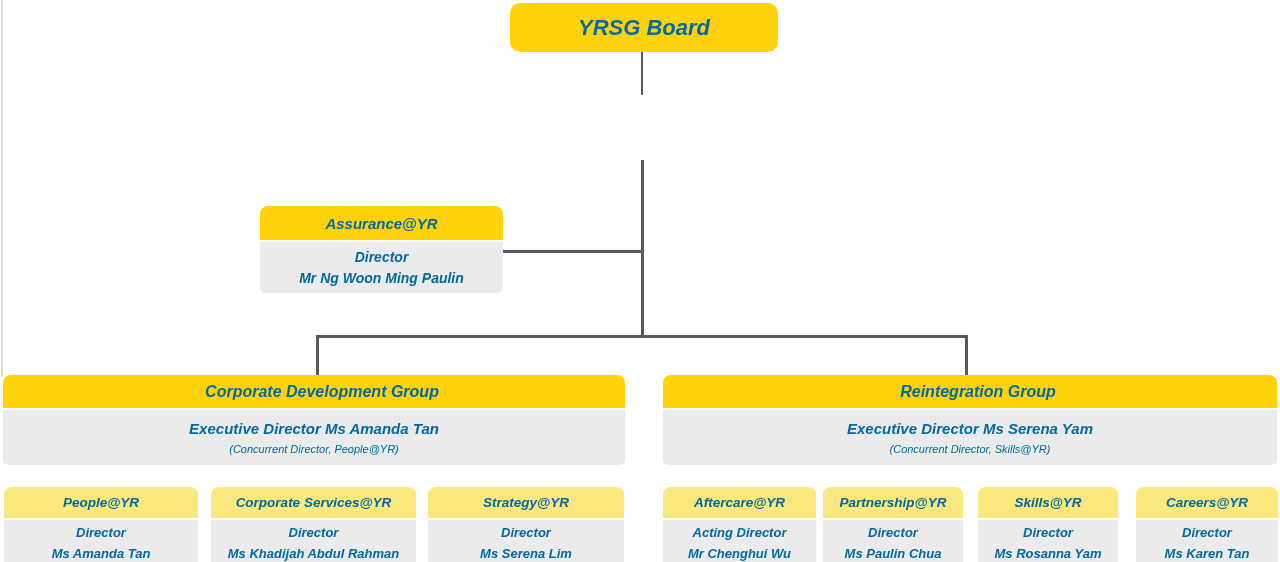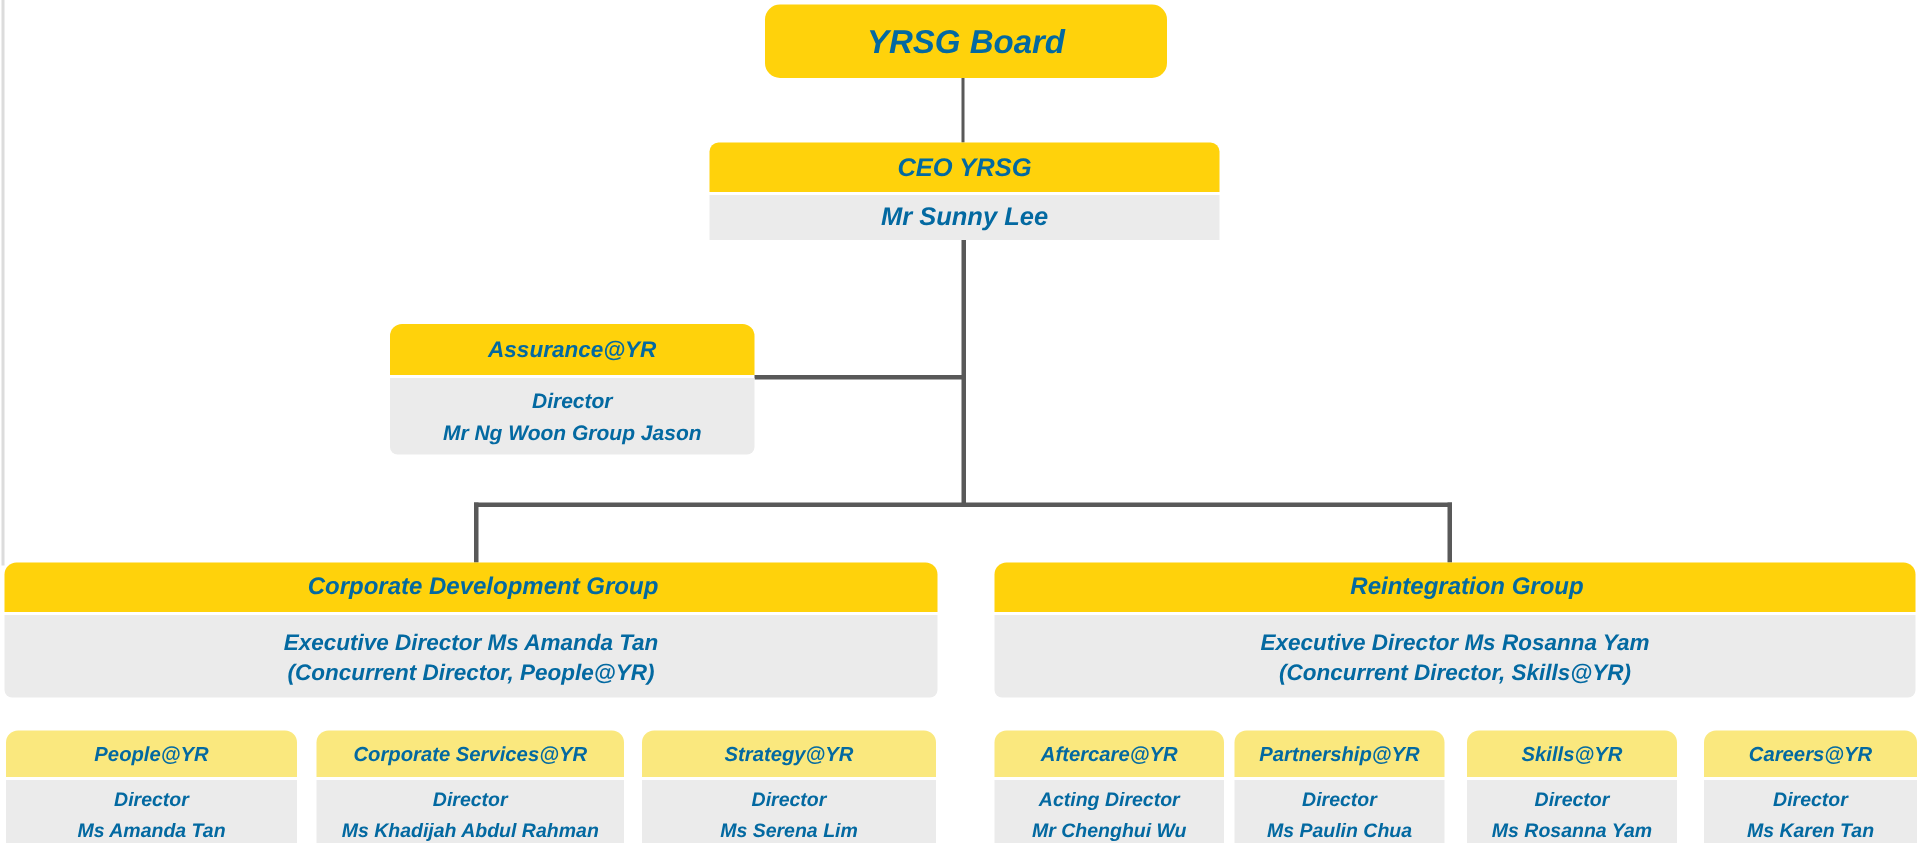--- a/index.html
+++ b/index.html
@@ -59,30 +59,30 @@
     background: #FFD20B;
     border-radius: 10px;
     display: flex; align-items: center; justify-content: center;
     font-size: 22px; font-weight: bold; font-style: italic;
   }
 
   #ceo-box { left: 473px; top: 95px; width: 340px; }
   #ceo-box .hdr { height: 33px; font-size: 17px; border-radius: 6px 6px 0 0; }
   #ceo-box .bdy { height: 30px; font-size: 17px; border-radius: 0; }
 
-  #assurance-box { left: 260px; top: 216px; width: 243px; }
+  #assurance-box { left: 260px; top: 206px; width: 243px; }
   #assurance-box .hdr { height: 34px; font-size: 15px; }
   #assurance-box .bdy { height: 51px; font-size: 14px; line-height: 21px; }
 
   .group-box { top: 375px; }
   #group-cdg { left: 3px; width: 622px; }
   #group-rg  { left: 663px; width: 614px; }
   .group-box .hdr { height: 33px; font-size: 16px; padding-left: 16px; }
   .group-box .bdy { height: 55px; font-size: 15px; line-height: 22px; }
-  .group-box .note { font-size: 15px; font-weight: bold; line-height: 18px; }
+  .group-box .note { font-size: 11px; font-weight: normal; line-height: 18px; }
 
   .dept-box { top: 487px; }
   .dept-box .hdr { height: 31px; font-size: 13.5px; }
   .dept-box .bdy { height: 58px; font-size: 13px; line-height: 21px; padding-top: 2px; justify-content: flex-start; }
 
   #dept-people      { left: 4px;    width: 194px; }
   #dept-corpserv    { left: 211px;  width: 205px; }
   #dept-strategy    { left: 428px;  width: 196px; }
   #dept-aftercare   { left: 663px;  width: 153px; }
   #dept-partnership { left: 823px;  width: 140px; }
@@ -100,45 +100,41 @@
   <div class="line" style="left:641px; top:160px; width:3px; height:178px;"></div>
   <div class="line" style="left:503px; top:250px; width:140px; height:3px;"></div>
   <div class="line" style="left:316px; top:335px; width:652px; height:3px;"></div>
   <div class="line" style="left:316px; top:335px; width:3px; height:40px;"></div>
   <div class="line" style="left:965px; top:335px; width:3px; height:40px;"></div>
 
   <div class="org-box" id="board-box">
     <span>YRSG Board</span>
   </div>
 
-  <div class="org-box" id="ceo-box">
-    <div class="hdr">CEO YRSG</div>
-    <div class="bdy">Mr Sunny Lee</div>
-  </div>
 
   <div class="org-box" id="assurance-box">
     <div class="hdr">Assurance@YR</div>
     <div class="bdy">
       <span>Director</span>
-      <span>Mr Ng Woon Group Jason</span>
+      <span>Mr Ng Woon Ming Paulin</span>
     </div>
   </div>
 
   <div class="org-box group-box" id="group-cdg">
     <div class="hdr">Corporate Development Group</div>
     <div class="bdy">
       <span>Executive Director Ms Amanda Tan</span>
       <span class="note">(Concurrent Director, People@YR)</span>
     </div>
   </div>
 
   <div class="org-box group-box" id="group-rg">
     <div class="hdr">Reintegration Group</div>
     <div class="bdy">
-      <span>Executive Director Ms Rosanna Yam</span>
+      <span>Executive Director Ms Serena Yam</span>
       <span class="note">(Concurrent Director, Skills@YR)</span>
     </div>
   </div>
 
   <div class="org-box dept-box" id="dept-people">
     <div class="hdr pale">People@YR</div>
     <div class="bdy">
       <span>Director</span>
       <span>Ms Amanda Tan</span>
     </div>

